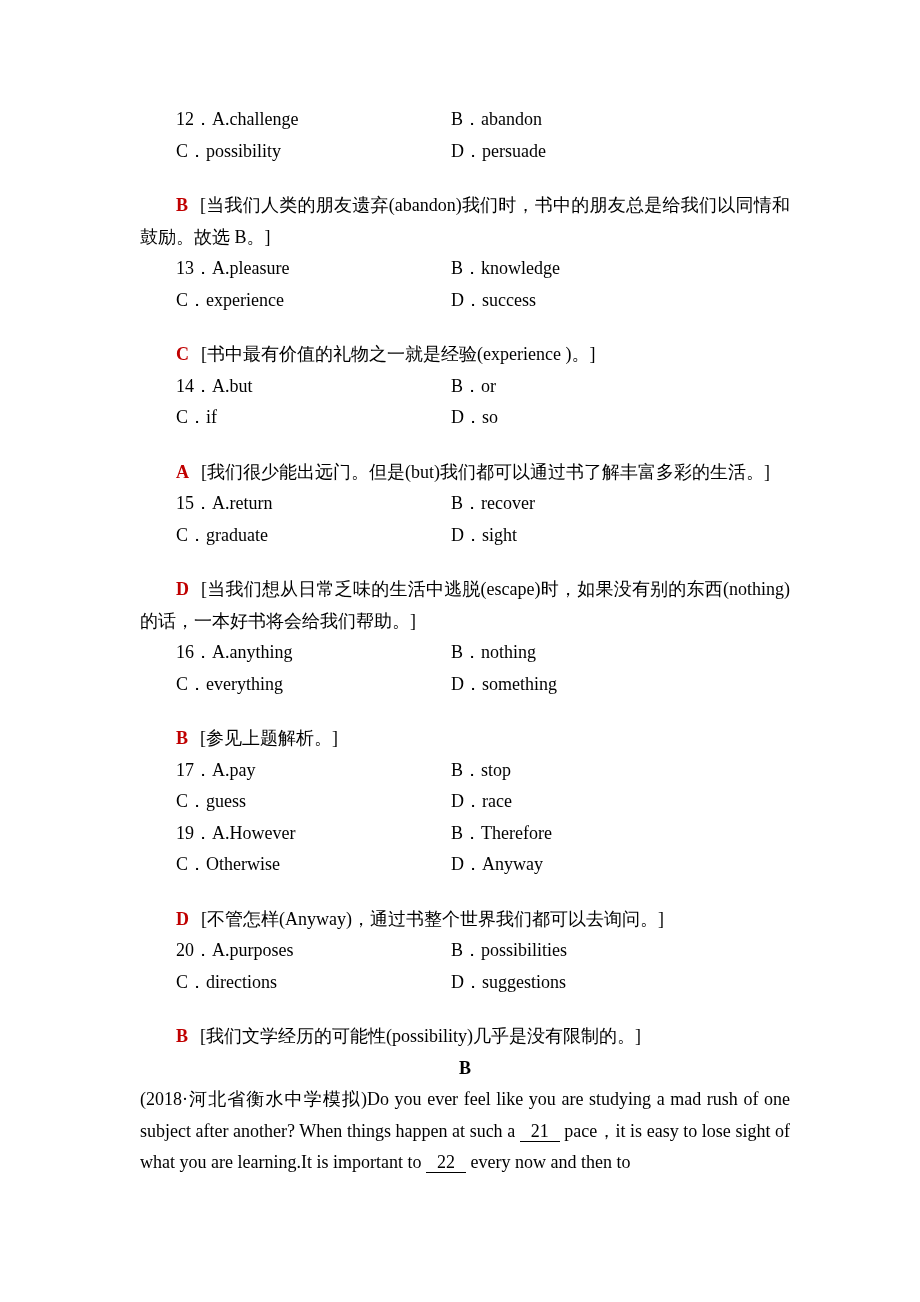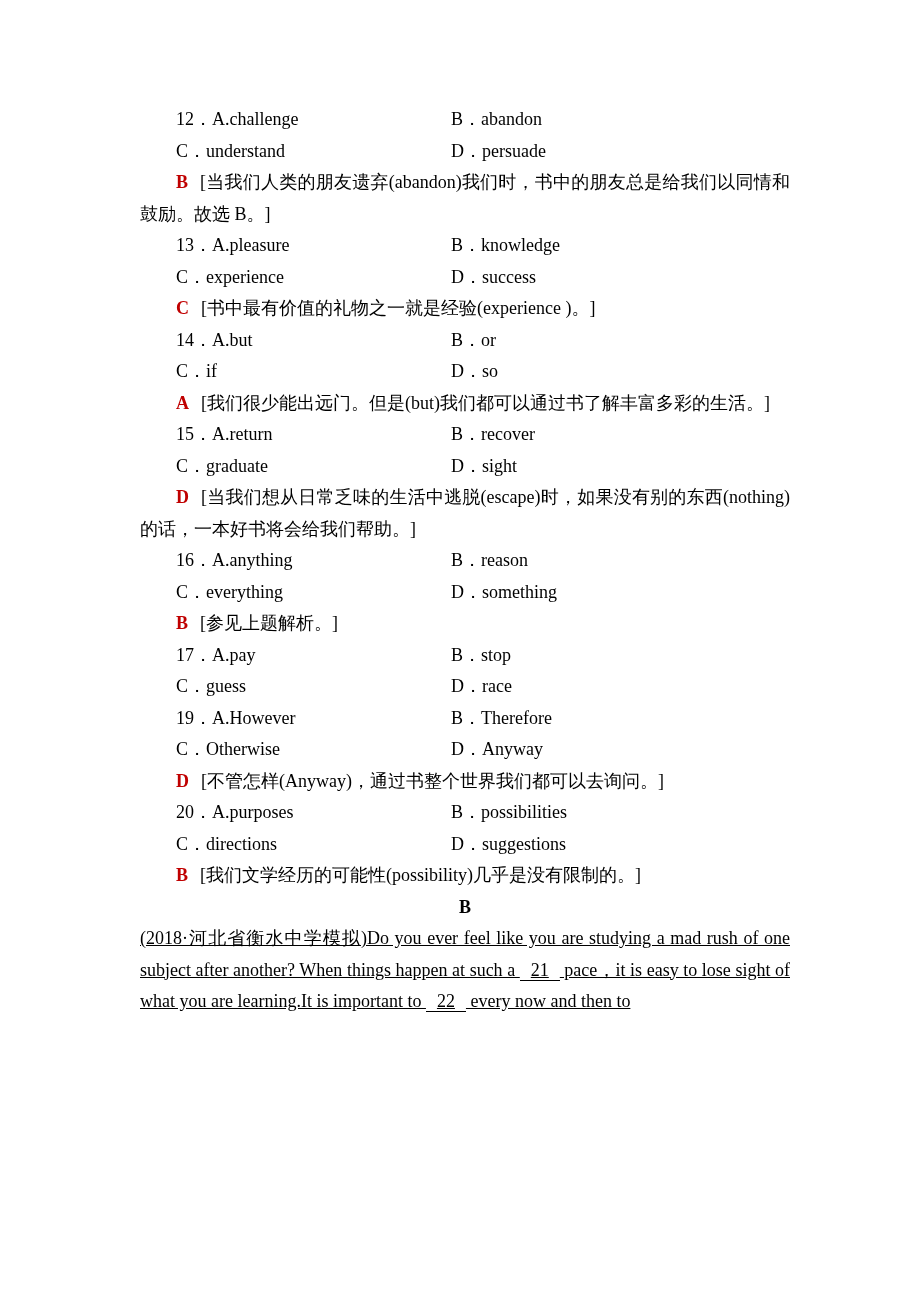--- a/index.html
+++ b/index.html
@@ -26,50 +26,50 @@
   .opt-left {
     display: inline-block;
     width: 275px;
   }
   .opt-right {
     display: inline-block;
   }
   .answer-para {
     text-indent: 36px;
     text-align: justify;
+    margin-top: 23px;
   }
   .answer-letter {
     color: #c00000;
     font-weight: bold;
     margin-right: 12px;
   }
   .section-heading {
     text-align: center;
     font-weight: bold;
   }
   .passage {
     text-align: justify;
-    text-decoration: underline;
   }
   .blank {
     border-bottom: 1px solid #000;
     padding: 0 11px;
   }
 </style>
 </head>
 <body>
 
 <div class="page">
 
   <div class="qa">
     <div class="opt-row">
       <span class="opt-left">12．A.challenge</span><span class="opt-right">B．abandon</span>
     </div>
     <div class="opt-row">
-      <span class="opt-left">C．understand</span><span class="opt-right">D．persuade</span>
+      <span class="opt-left">C．possibility</span><span class="opt-right">D．persuade</span>
     </div>
     <div class="answer-para">
       <span class="answer-letter">B</span><span>[当我们人类的朋友遗弃(abandon)我们时，书中的朋友总是给我们以同情和鼓励。故选 B。]</span>
     </div>
   </div>
 
   <div class="qa">
     <div class="opt-row">
       <span class="opt-left">13．A.pleasure</span><span class="opt-right">B．knowledge</span>
     </div>
@@ -100,21 +100,21 @@
     <div class="opt-row">
       <span class="opt-left">C．graduate</span><span class="opt-right">D．sight</span>
     </div>
     <div class="answer-para">
       <span class="answer-letter">D</span><span>[当我们想从日常乏味的生活中逃脱(escape)时，如果没有别的东西(nothing)的话，一本好书将会给我们帮助。]</span>
     </div>
   </div>
 
   <div class="qa">
     <div class="opt-row">
-      <span class="opt-left">16．A.anything</span><span class="opt-right">B．reason</span>
+      <span class="opt-left">16．A.anything</span><span class="opt-right">B．nothing</span>
     </div>
     <div class="opt-row">
       <span class="opt-left">C．everything</span><span class="opt-right">D．something</span>
     </div>
     <div class="answer-para">
       <span class="answer-letter">B</span><span>[参见上题解析。]</span>
     </div>
   </div>
 
   <div class="qa">

